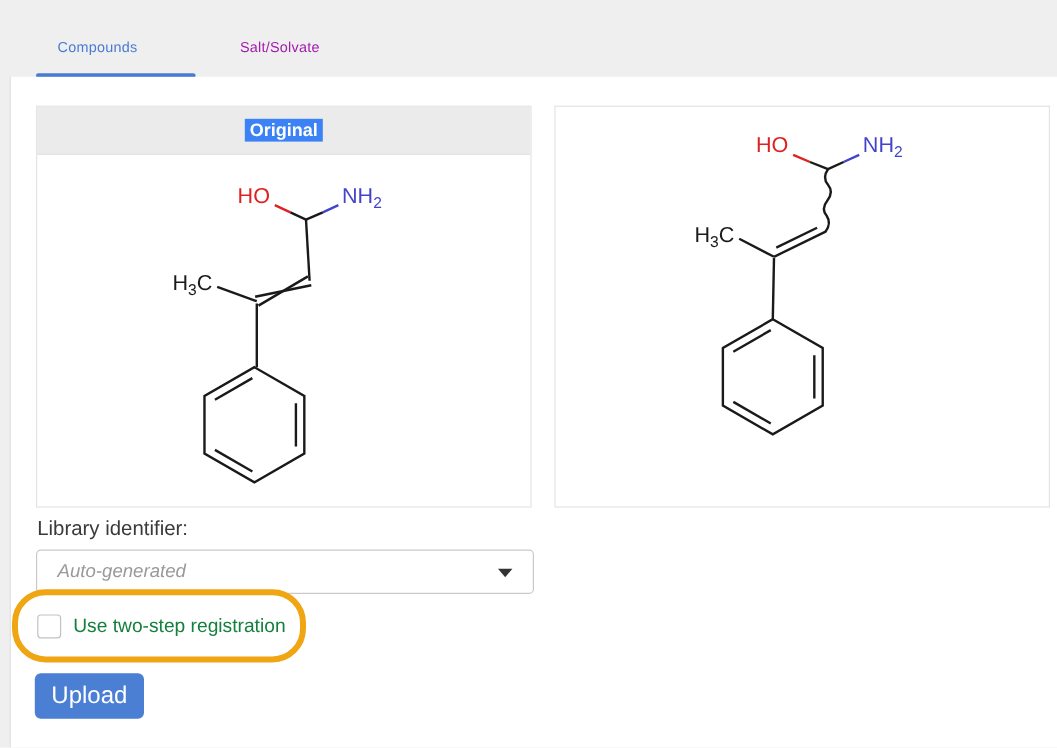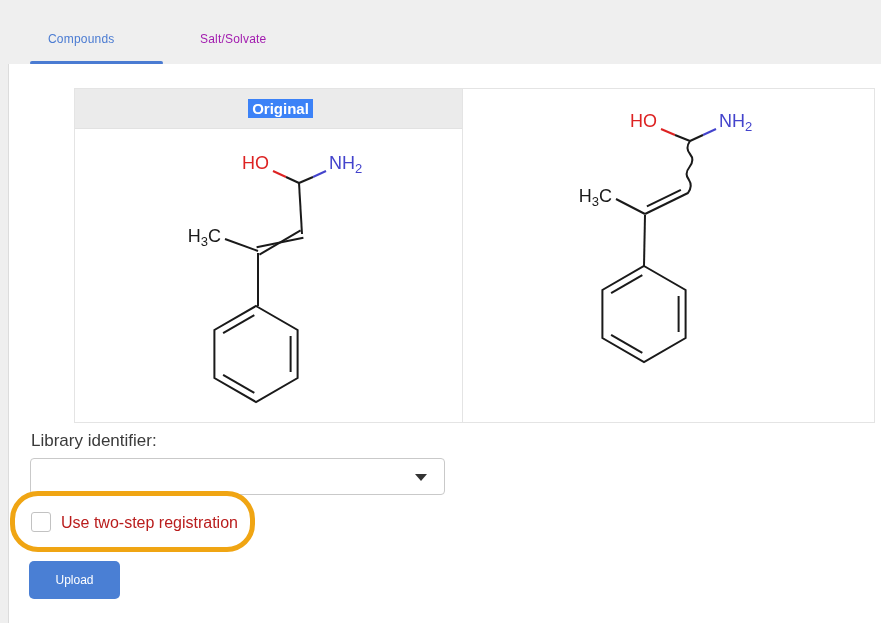--- a/index.html
+++ b/index.html
@@ -19,21 +19,21 @@
   .tab-inactive { left:200px; color:#a21caf; }
   .tab-underline {
     position:absolute; left:30px; top:61px; width:133px; height:4px;
     background:#4a7bd2; border-radius:2px;
   }
   
   .panel {
     position:absolute; top:88px; width:413px; height:335px;
     background:#fff; border:1px solid #e4e4e4; box-sizing:border-box;
   }
-  .panel-left { left:30px;margin-left:44px; }
+  .panel-left { left:30px; }
   .panel-right { left:462px; }
   .panel-header {
     height:39px; line-height:39px; background:#ebebeb; border-bottom:1px solid #e2e2e2;
     text-align:center; font-weight:bold; font-size:15px; color:#4f4f4f;
   }
   .title-highlight { background:#3c82f7; color:#ffffff; padding:1px 4px; }
   .panel-body { position:relative; width:411px; height:300px; }
   svg text { font-family:"Liberation Sans", sans-serif; }
   .bond { stroke:#1a1a1a; stroke-width:2; fill:none; }
   
@@ -55,25 +55,25 @@
   .annotation {
     position:absolute; left:10px; top:491px; width:245px; height:61px;
     border:5px solid #f0a513; border-radius:28px; box-sizing:border-box;
     pointer-events:none;
   }
   .checkbox {
     position:absolute; left:31px; top:512px; width:20px; height:20px;
     border:1px solid #c2c2c2; border-radius:3px; background:#fff; cursor:pointer;
     box-sizing:border-box;
   }
-  .checkbox-label { position:absolute; left:61px; top:514px; font-size:16px; color:#b91c1c;text-align:right; }
+  .checkbox-label { position:absolute; left:61px; top:514px; font-size:16px; color:#15803d;text-align:right; }
   .upload-btn {
     position:absolute; left:29px; top:561px; width:91px; height:38px;
     background:#4a7fd4; border:none; border-radius:5px;
-    color:#ffffff; font-size:12px; font-family:"Liberation Sans", sans-serif;
+    color:#ffffff; font-size:20px; font-family:"Liberation Sans", sans-serif;
     cursor:pointer;
   }
 </style>
 </head>
 <body>
 
 <div class="app">
 
   <div>
     <div class="tab tab-active">Compounds</div>
@@ -156,20 +156,21 @@
           <line class="bond" x1="215.6" y1="207" x2="215.6" y2="243"></line>
           <line class="bond" x1="148.1" y1="245.9" x2="179.3" y2="263.9"></line>
         </g>
       </svg>
     </div>
   </div>
 
   <div class="lib-label">Library identifier:</div>
 
   <div class="dropdown">
+    <div class="dropdown-value">Auto-generated</div>
     <div class="dropdown-arrow"></div>
   </div>
 
   <div class="annotation"></div>
 
   <div class="checkbox"></div>
   <div class="checkbox-label">Use two-step registration</div>
 
   <button class="upload-btn">Upload</button>
 

